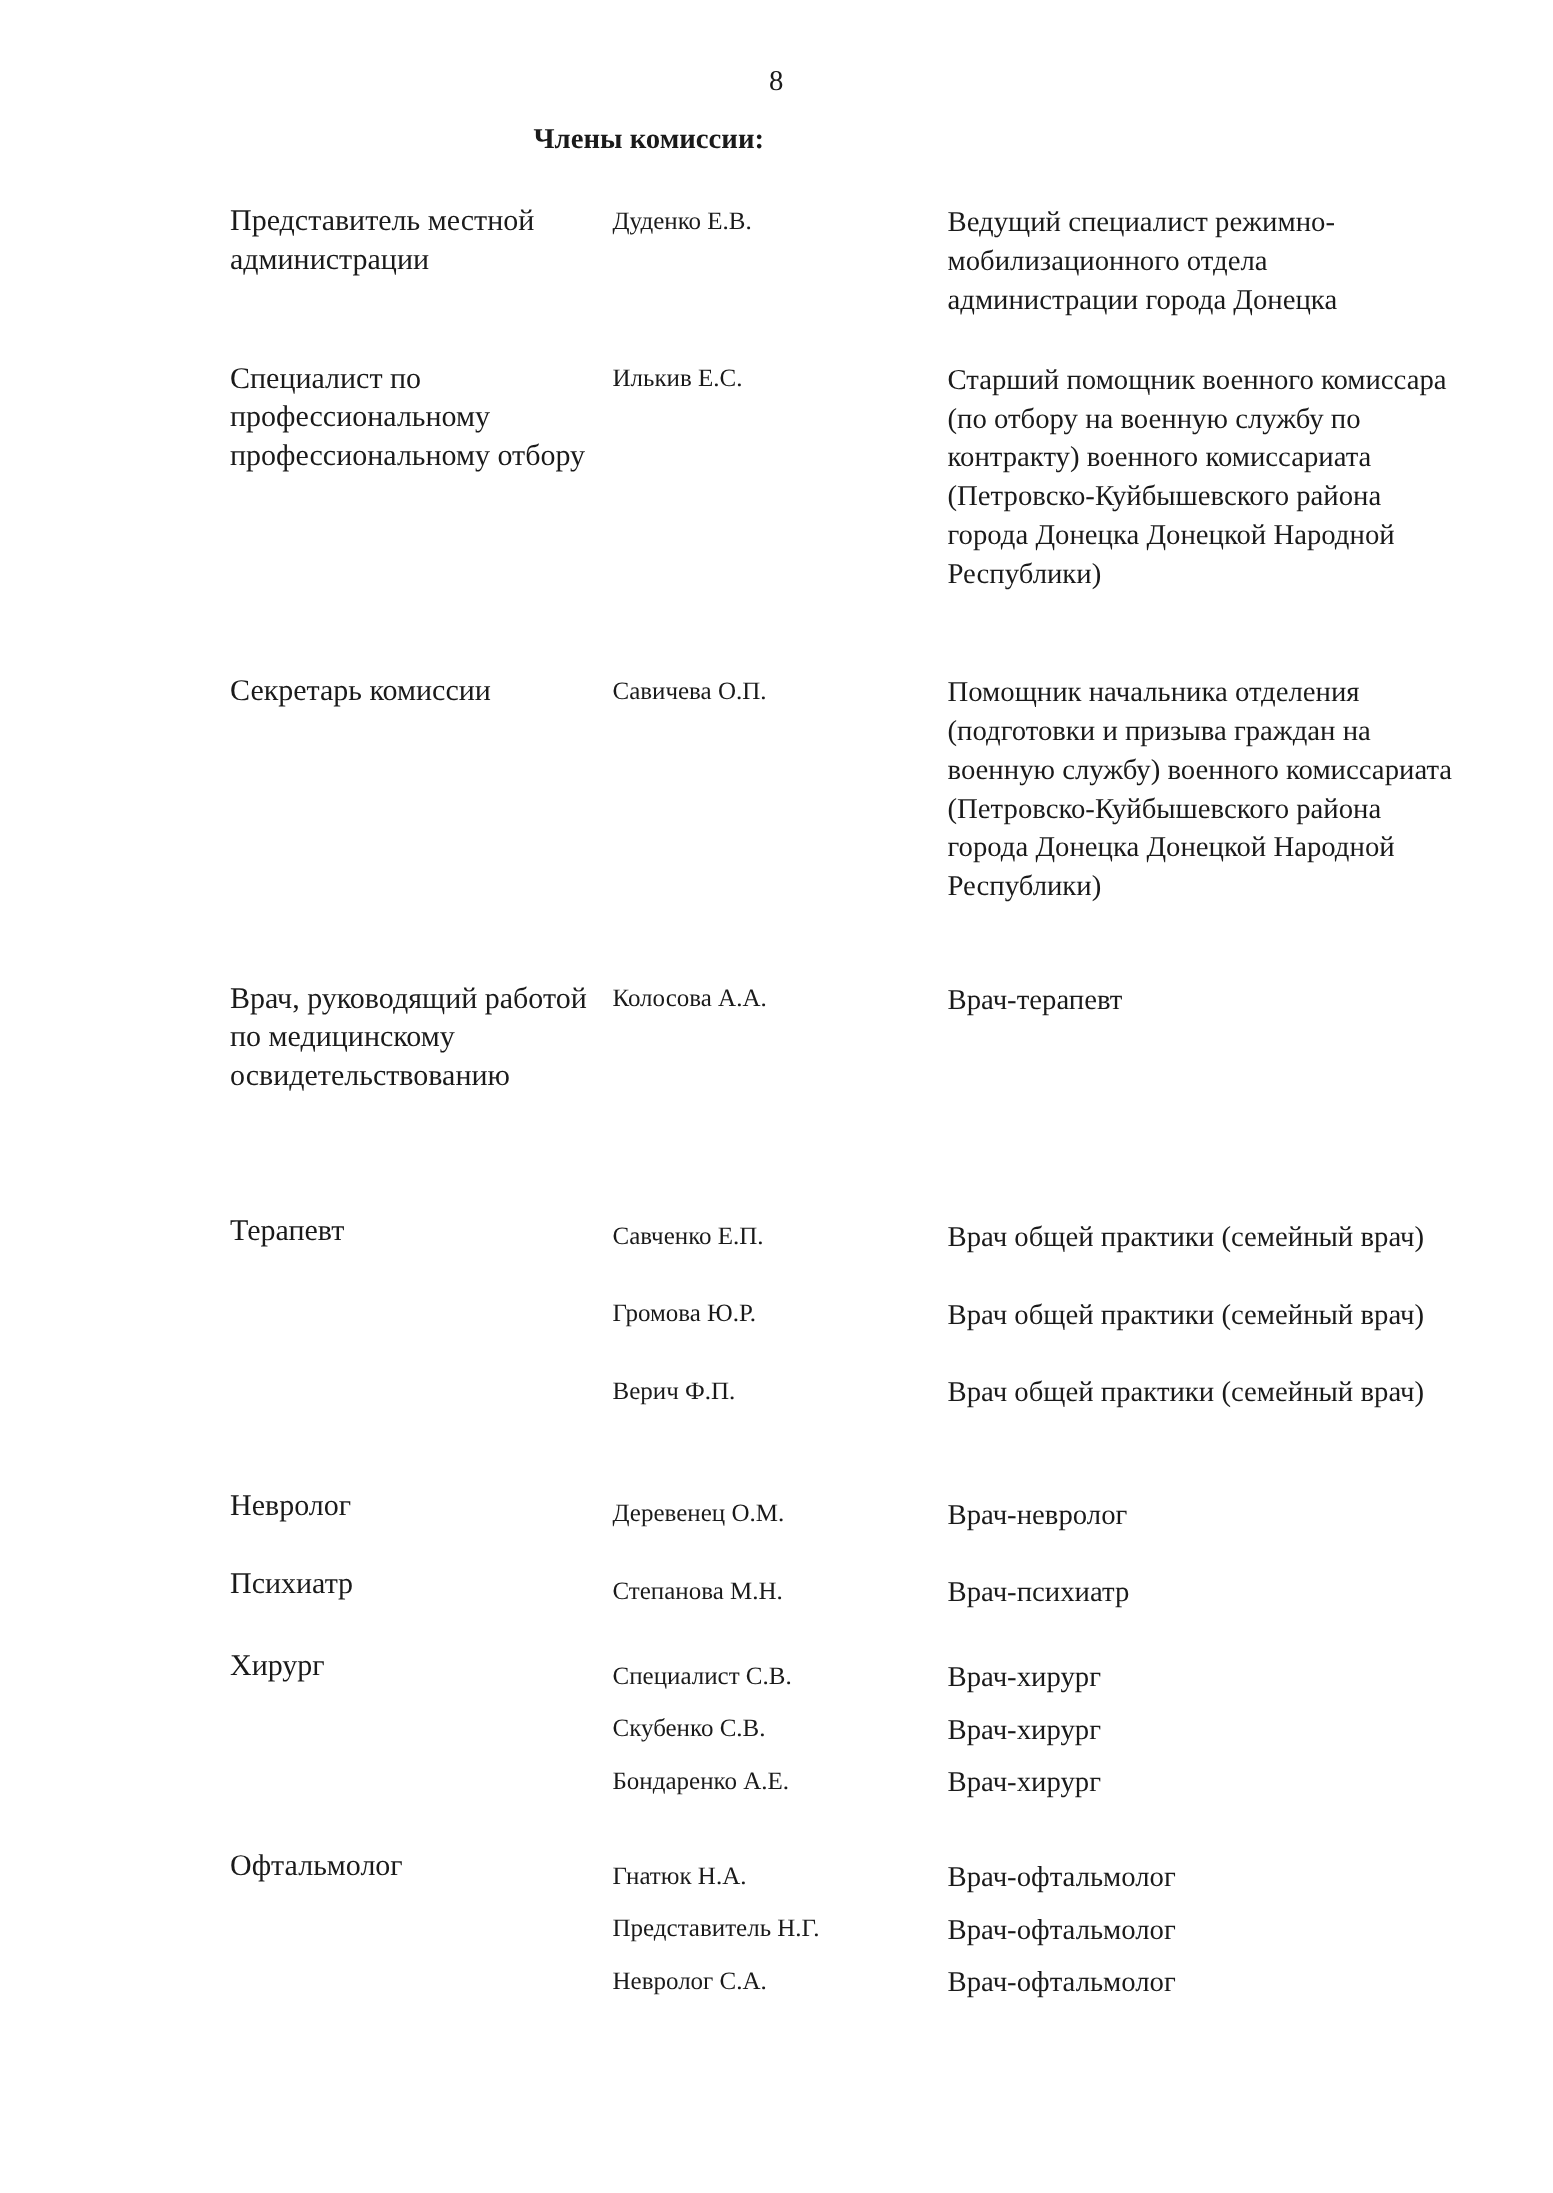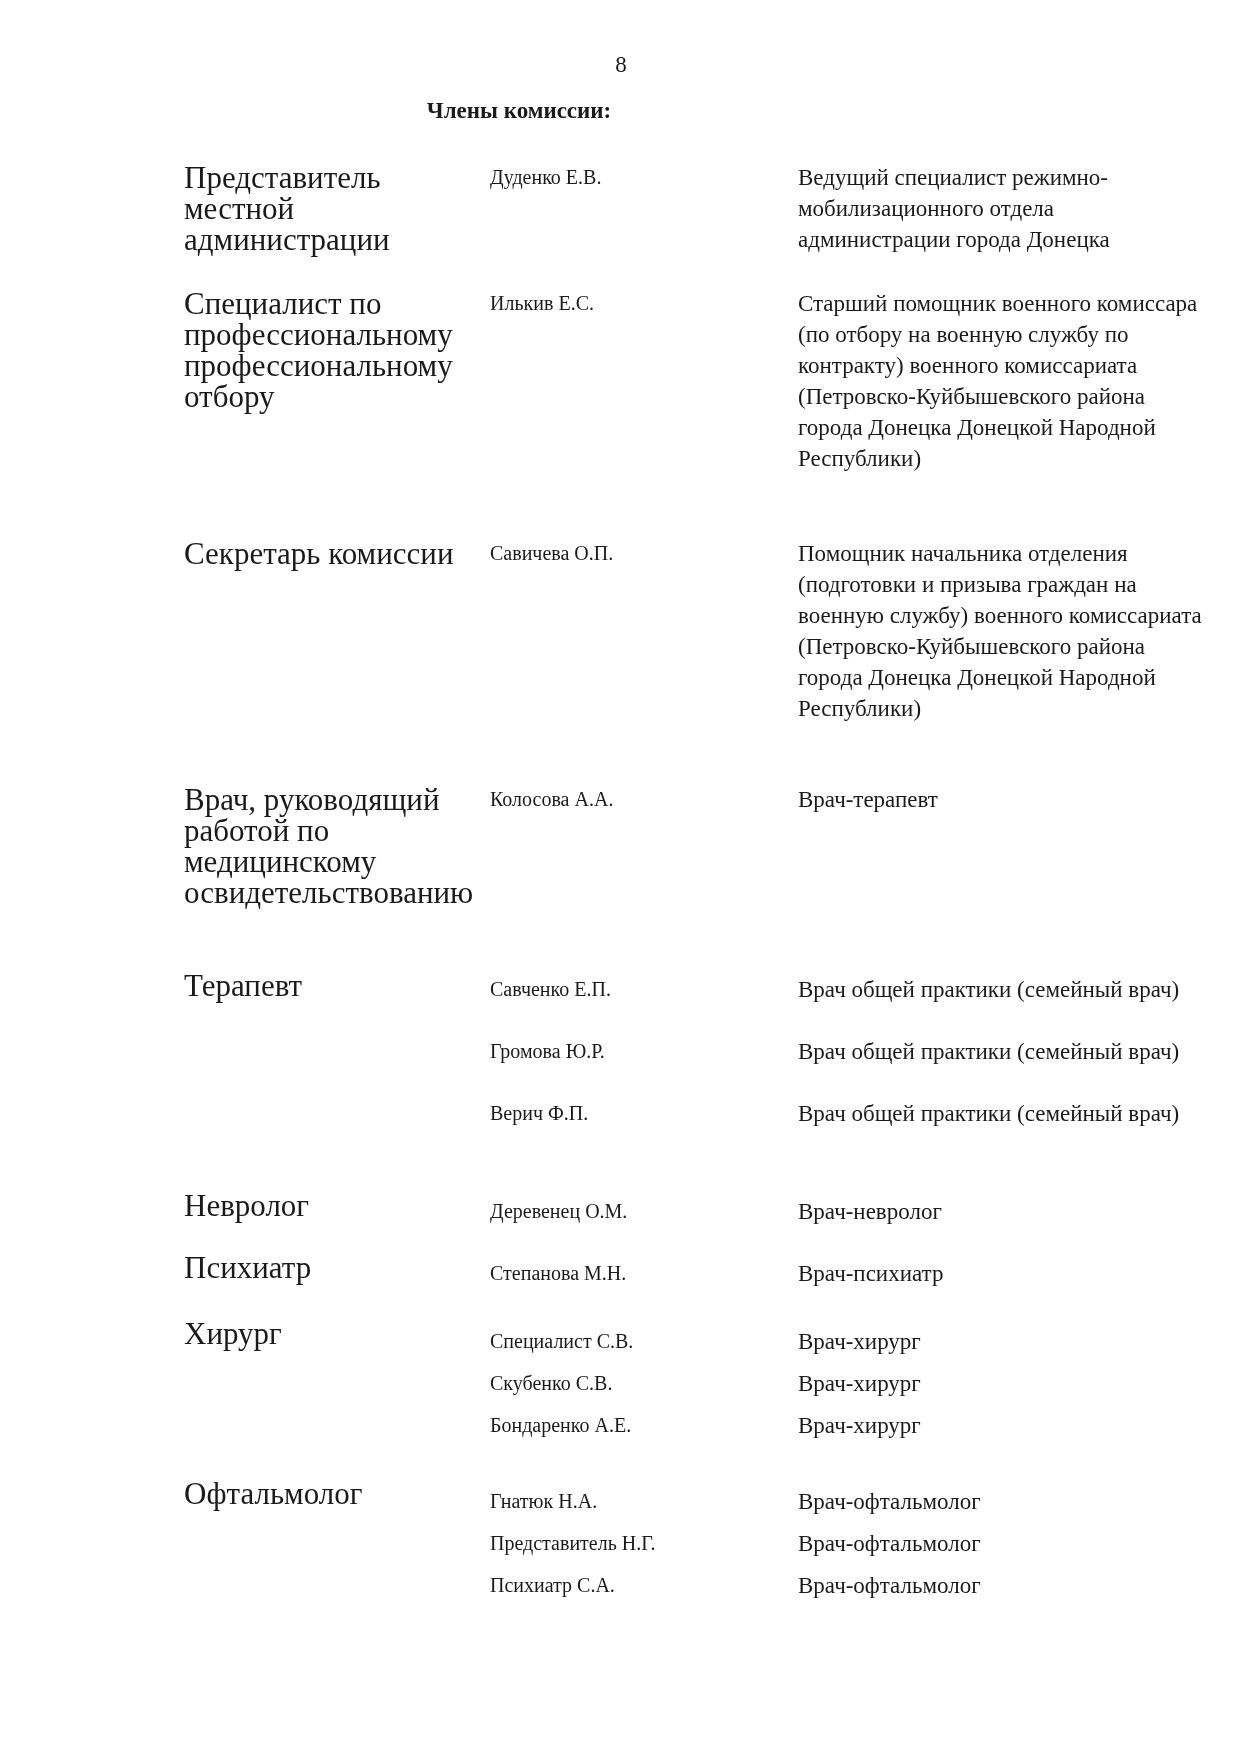--- a/index.html
+++ b/index.html
@@ -12,30 +12,30 @@
     position: absolute; top: 52px; left: 0; width: 1242px;
     text-align: center; font-size: 23px;
   }
   .title {
     position: absolute; top: 98px; left: 0; width: 1038px;
     text-align: center; font-size: 23px; font-weight: bold;
   }
   .row { position: absolute; left: 0; width: 1242px; }
   .role {
     position: absolute; left: 184px; width: 290px;
-    font-size: 31px; line-height: 31px;
+    font-size: 24px; line-height: 31px;
   }
   .member { position: absolute; left: 490px; width: 700px; }
   .name {
     position: absolute; left: 0; width: 260px;
     font-size: 20px; line-height: 31px; white-space: nowrap;
   }
   .position {
     position: absolute; left: 268px; width: 410px;
-    font-size: 23px; line-height: 31px; margin-left: 40px;
+    font-size: 23px; line-height: 31px;
   }
 </style>
 </head>
 <body>
 
 <div class="page-number">8</div>
 <div class="title">Члены комиссии:</div>
 
 <div id="table">
     <div class="row" style="top: 162px;">
@@ -114,17 +114,17 @@
       <div class="role">Офтальмолог</div>
       <div class="member" style="top: 8px;">
         <div class="name">Гнатюк Н.А.</div>
         <div class="position">Врач-офтальмолог</div>
       </div>
       <div class="member" style="top: 50px;">
         <div class="name">Представитель Н.Г.</div>
         <div class="position">Врач-офтальмолог</div>
       </div>
       <div class="member" style="top: 92px;">
-        <div class="name">Психиатр С.А.</div>
+        <div class="name">Невролог С.А.</div>
         <div class="position">Врач-офтальмолог</div>
       </div>
     </div>
   </div>
 
 </body></html>

